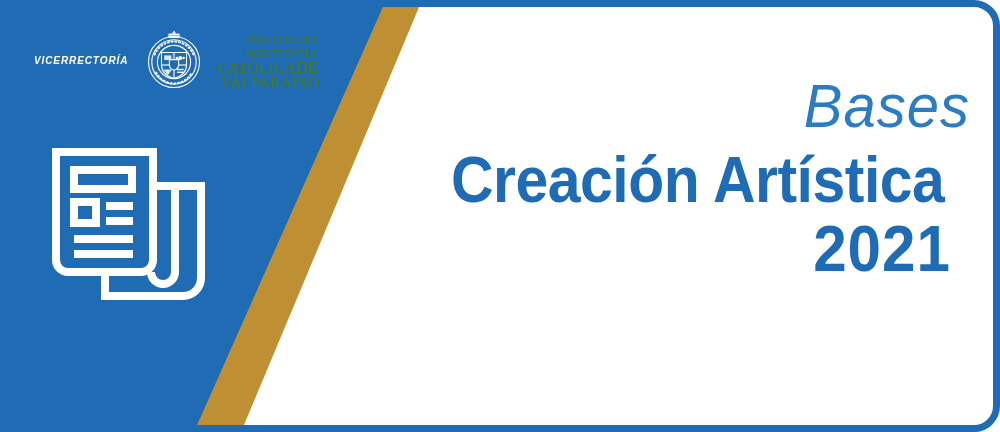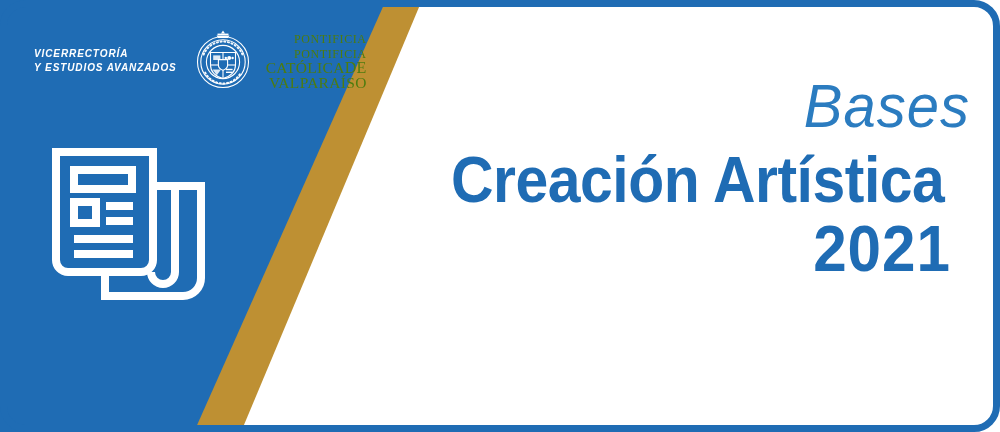--- a/index.html
+++ b/index.html
@@ -167,21 +167,20 @@
   <div class="bg-white"></div>
 
   <div class="bg-blue-wedge"></div>
 
   <div class="bg-gold-stripe"></div>
 
   <div class="lockup">
 
     <div class="vri-text">
       <div>VICERRECTORÍA</div>
-      <div>Y ESTUDIOS AVANZADOS</div>
     </div>
 
     <span class="seal">
       <svg viewBox="0 0 66 66" width="66" height="66" aria-hidden="true">
         <g fill="none" stroke="#ffffff" stroke-width="1.1">
           <circle cx="33" cy="34" r="25.5"></circle>
           <circle cx="33" cy="34" r="22.2"></circle>
           <circle cx="33" cy="34" r="16.6"></circle>
         </g>
 

